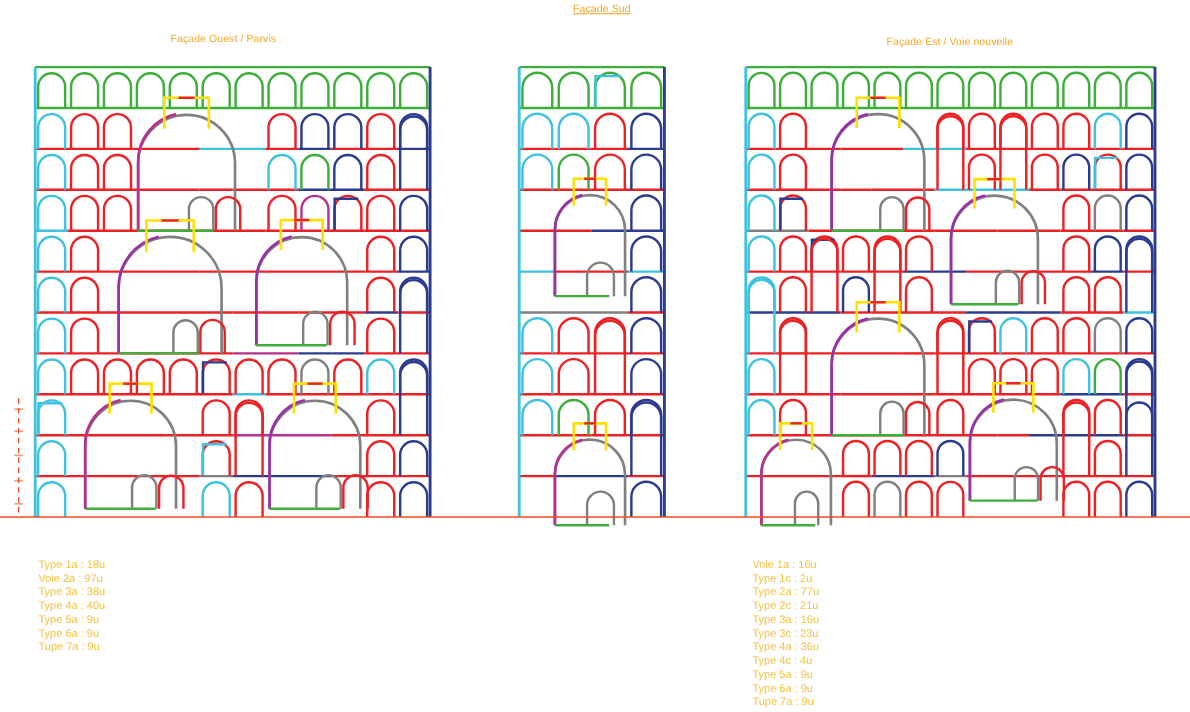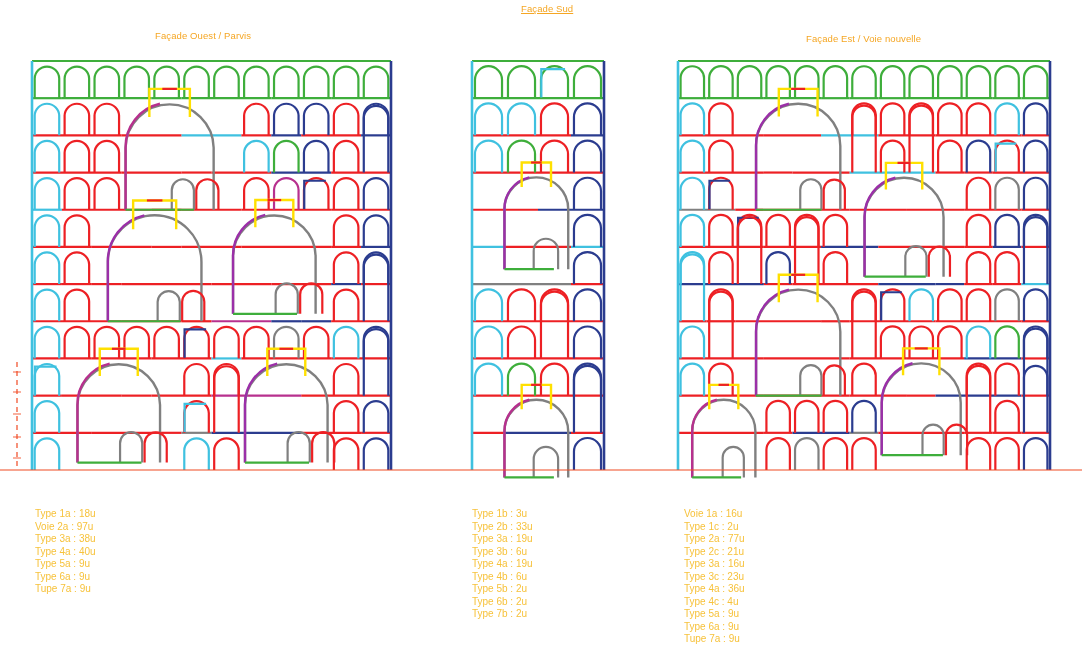--- a/index.html
+++ b/index.html
@@ -523,31 +523,20 @@
 
   <div class="legend" id="legend-ouest">
       <div class="row">Type 1a : 18u</div>
       <div class="row">Voie 2a : 97u</div>
       <div class="row">Type 3a : 38u</div>
       <div class="row">Type 4a : 40u</div>
       <div class="row">Type 5a : 9u</div>
       <div class="row">Type 6a : 9u</div>
       <div class="row">Tupe 7a : 9u</div>
     </div>
-  <div class="legend" id="legend-sud">
-      <div class="row">Type 1b : 3u</div>
-      <div class="row">Type 2b : 33u</div>
-      <div class="row">Type 3a : 19u</div>
-      <div class="row">Type 3b : 6u</div>
-      <div class="row">Type 4a : 19u</div>
-      <div class="row">Type 4b : 6u</div>
-      <div class="row">Type 5b : 2u</div>
-      <div class="row">Type 6b : 2u</div>
-      <div class="row">Type 7b : 2u</div>
-    </div>
   <div class="legend" id="legend-est">
       <div class="row">Voie 1a : 16u</div>
       <div class="row">Type 1c : 2u</div>
       <div class="row">Type 2a : 77u</div>
       <div class="row">Type 2c : 21u</div>
       <div class="row">Type 3a : 16u</div>
       <div class="row">Type 3c : 23u</div>
       <div class="row">Type 4a : 36u</div>
       <div class="row">Type 4c : 4u</div>
       <div class="row">Type 5a : 9u</div>

